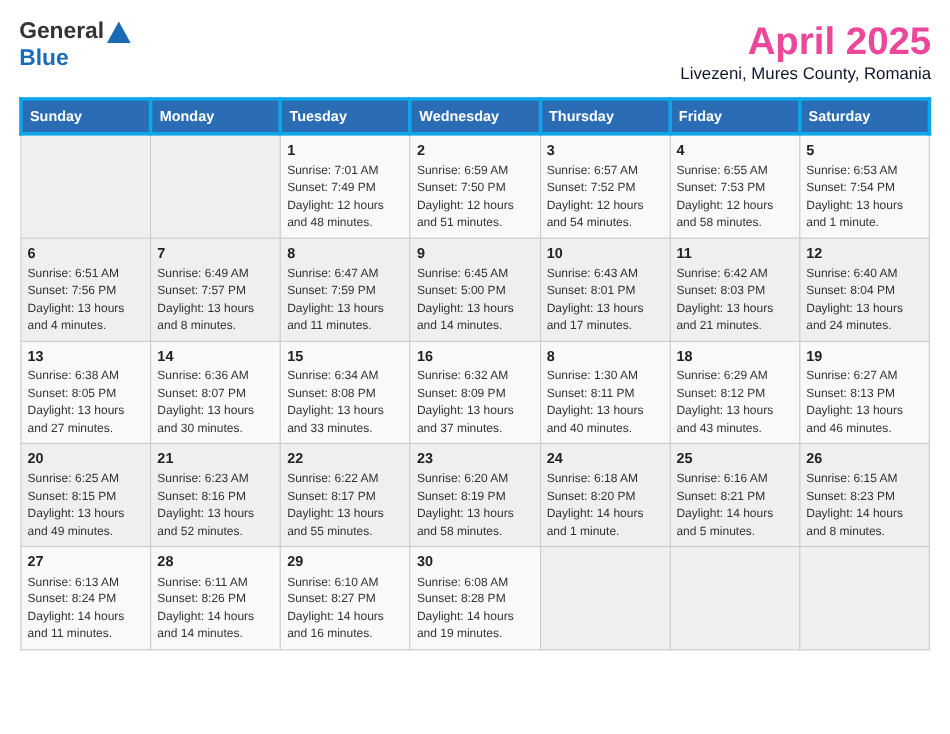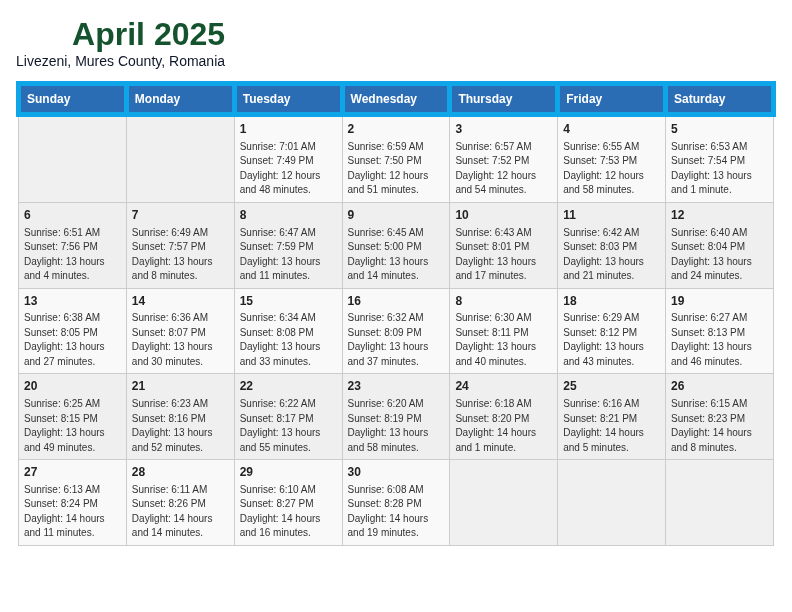--- a/index.html
+++ b/index.html
@@ -20,39 +20,39 @@
       display: flex;
       flex-direction: column;
       align-items: flex-start;
     }
     .title-block {
       text-align: right;
     }
     .month-title {
       font-size: 32px;
       font-weight: bold;
-      color: #14532d;
+      color: #ec4899;
     }
     .location {
       font-size: 14px;
       color: #0f172a;
     }
     table {
       width: 100%;
       border-collapse: collapse;
       font-size: 11px;
     }
     thead tr th {
       background: #2a6db5;
       color: #fff;
       text-align: left;
       padding: 6px 6px;
       font-size: 12px;
       font-weight: bold;
-      border: 5px solid #0ea5e9;
+      border: 3px solid #0ea5e9;
     }
     tbody tr td {
       border: 1px solid #ccc;
       vertical-align: top;
       padding: 4px 5px;
       width: calc(100% / 7);
       min-height: 80px;
       height: 80px;
       color: #222;
       line-height: 1.4;
@@ -81,20 +81,31 @@
     .logo-container {
       display: flex;
       align-items: center;
       gap: 2px;
     }
   </style>
 </head>
 <body>
 
 <div class="header">
+  <div class="logo">
+    <div class="logo-container">
+      <span style="color:#333;font-size:19px;font-weight:bold;">General</span>
+      <svg width="20" height="18" viewBox="0 0 20 18">
+        <polygon points="10,0 20,18 0,18" fill="#1a6ab5"></polygon>
+      </svg>
+    </div>
+    <div>
+      <span style="color:#1a6ab5;font-size:19px;font-weight:bold;">Blue</span>
+    </div>
+  </div>
   <div class="title-block">
     <div class="month-title">April 2025</div>
     <div class="location">Livezeni, Mures County, Romania</div>
   </div>
 </div>
 
 <table>
   <thead>
     <tr id="header-row">
         <th>Sunday</th>
@@ -221,21 +232,21 @@
         </td>
         <td>
           <span class="day-num">16</span>
           <div class="day-info" style="white-space: pre-line;">Sunrise: 6:32 AM
 Sunset: 8:09 PM
 Daylight: 13 hours
 and 37 minutes.</div>
         </td>
         <td>
           <span class="day-num">8</span>
-          <div class="day-info" style="white-space: pre-line;">Sunrise: 6:30 AM
+          <div class="day-info" style="white-space: pre-line;">Sunrise: 1:30 AM
 Sunset: 8:11 PM
 Daylight: 13 hours
 and 40 minutes.</div>
         </td>
         <td>
           <span class="day-num">18</span>
           <div class="day-info" style="white-space: pre-line;">Sunrise: 6:29 AM
 Sunset: 8:12 PM
 Daylight: 13 hours
 and 43 minutes.</div>

